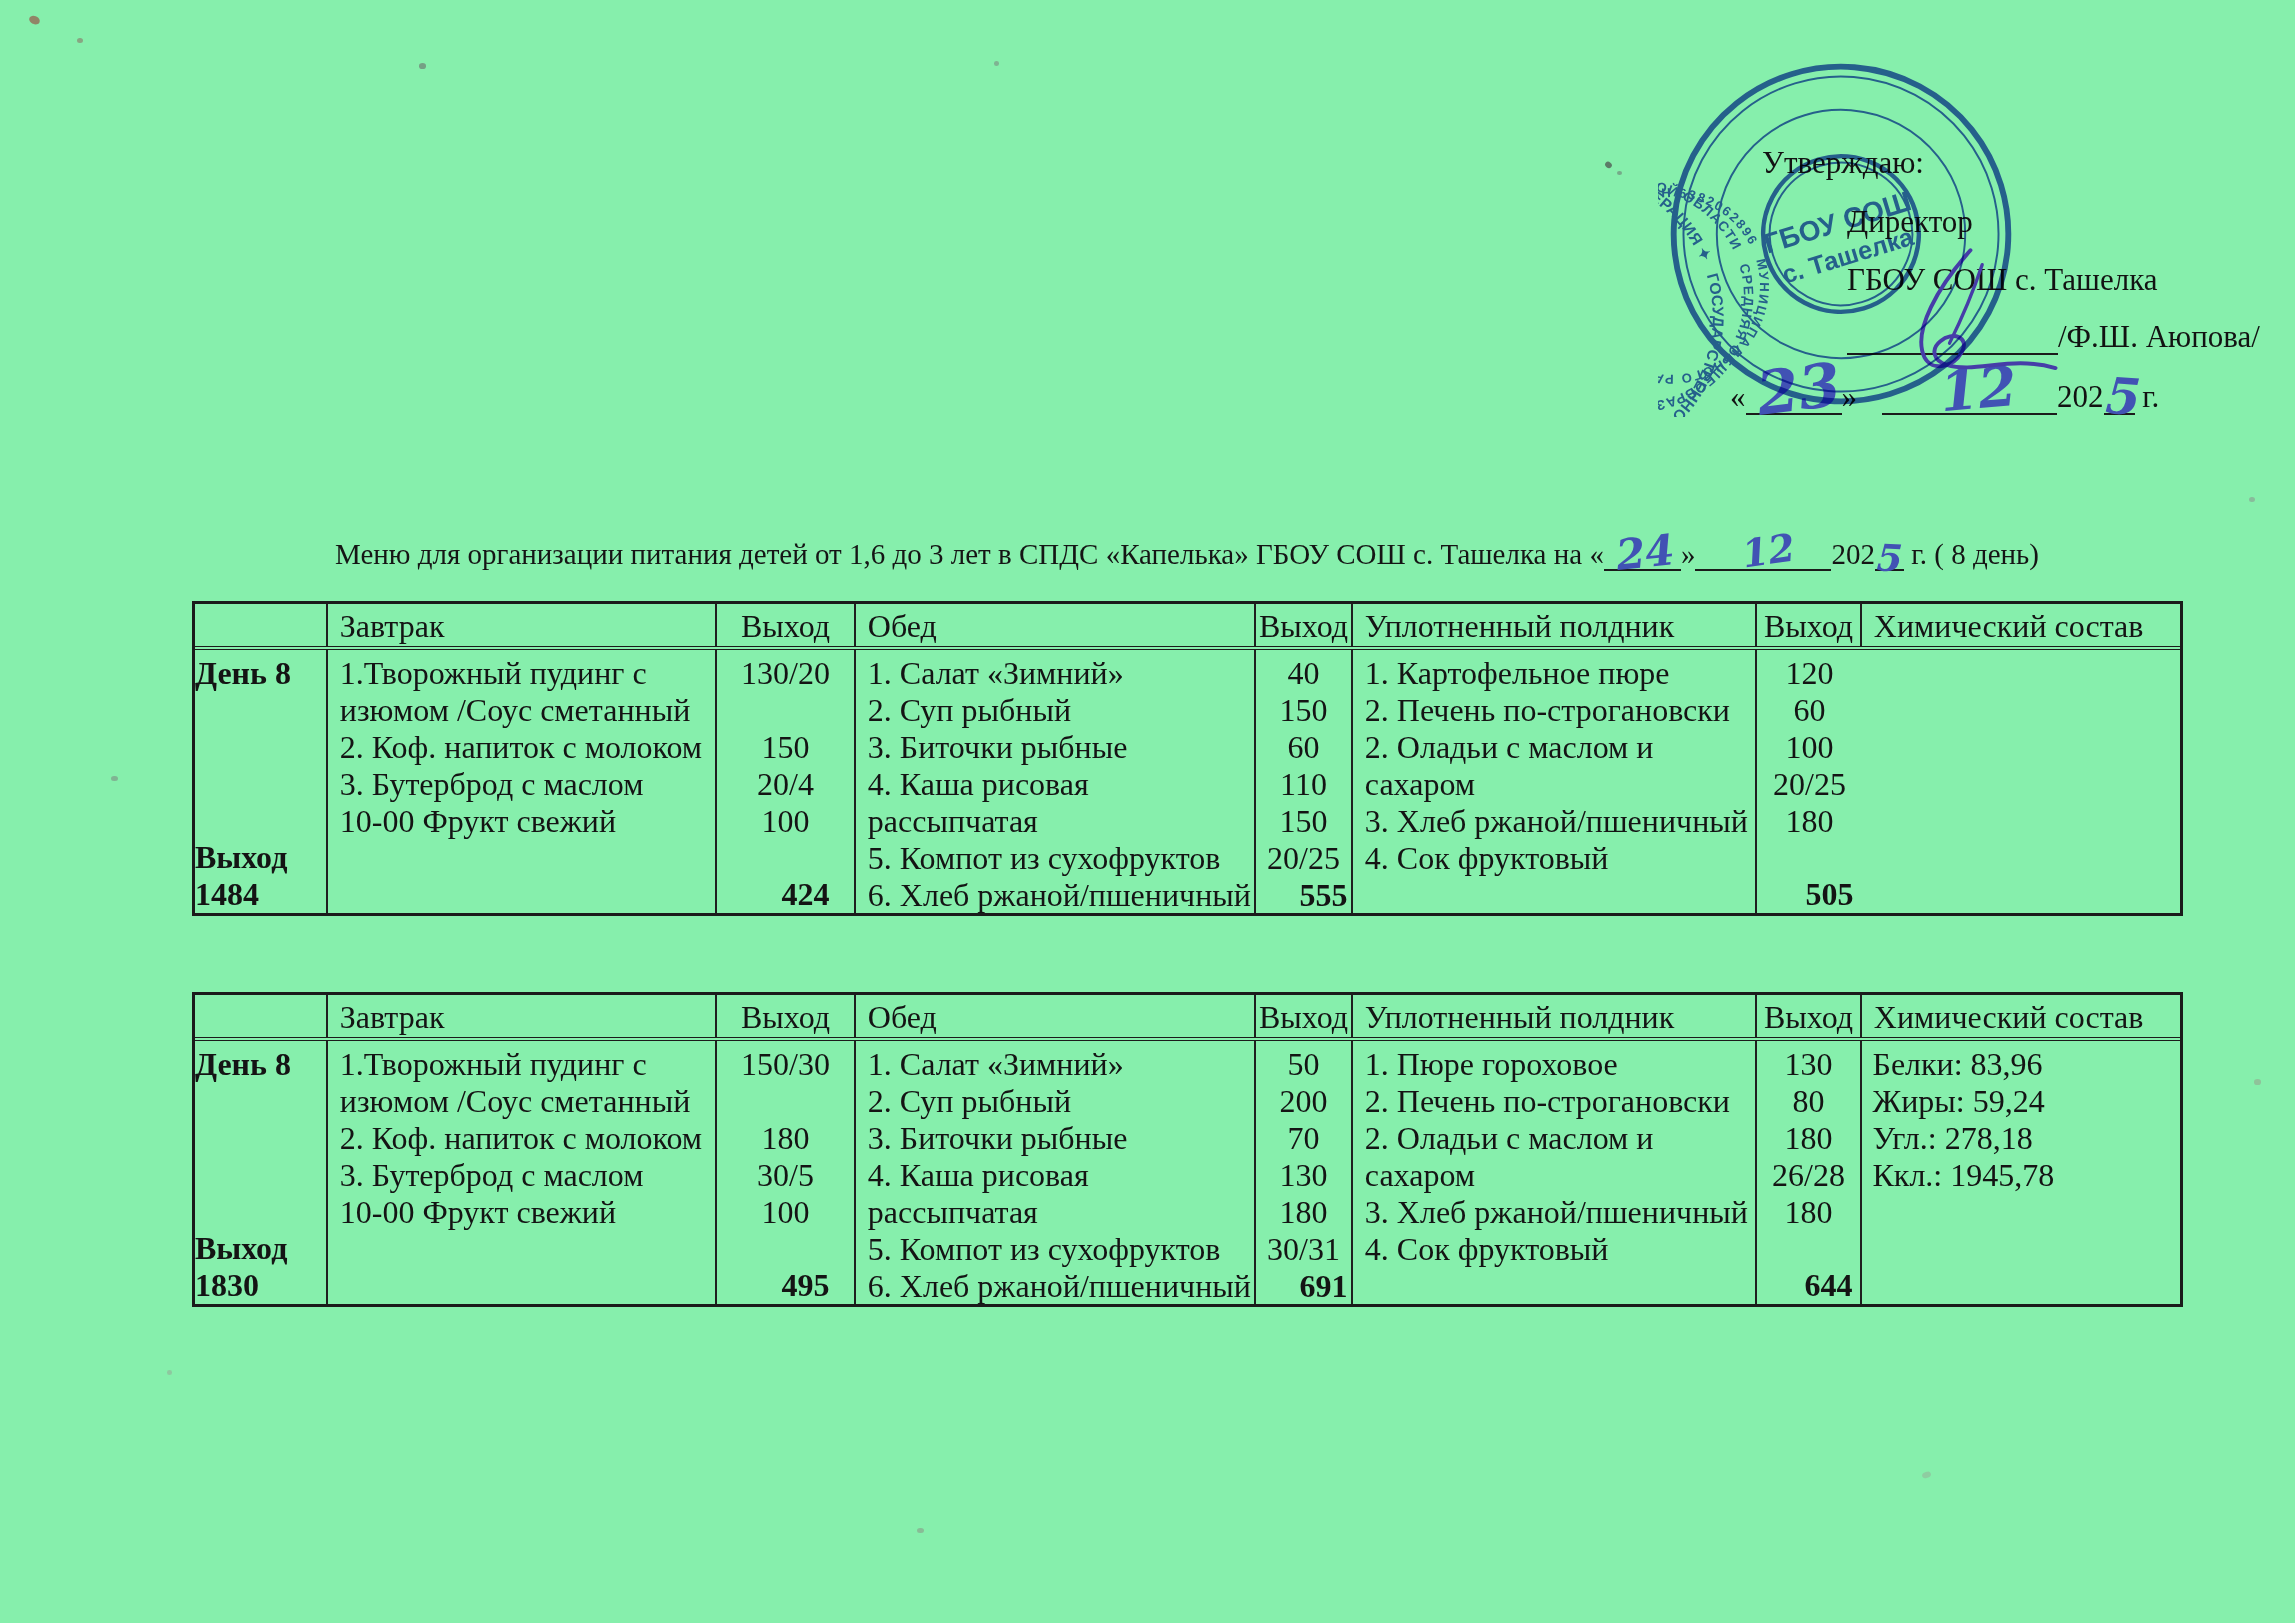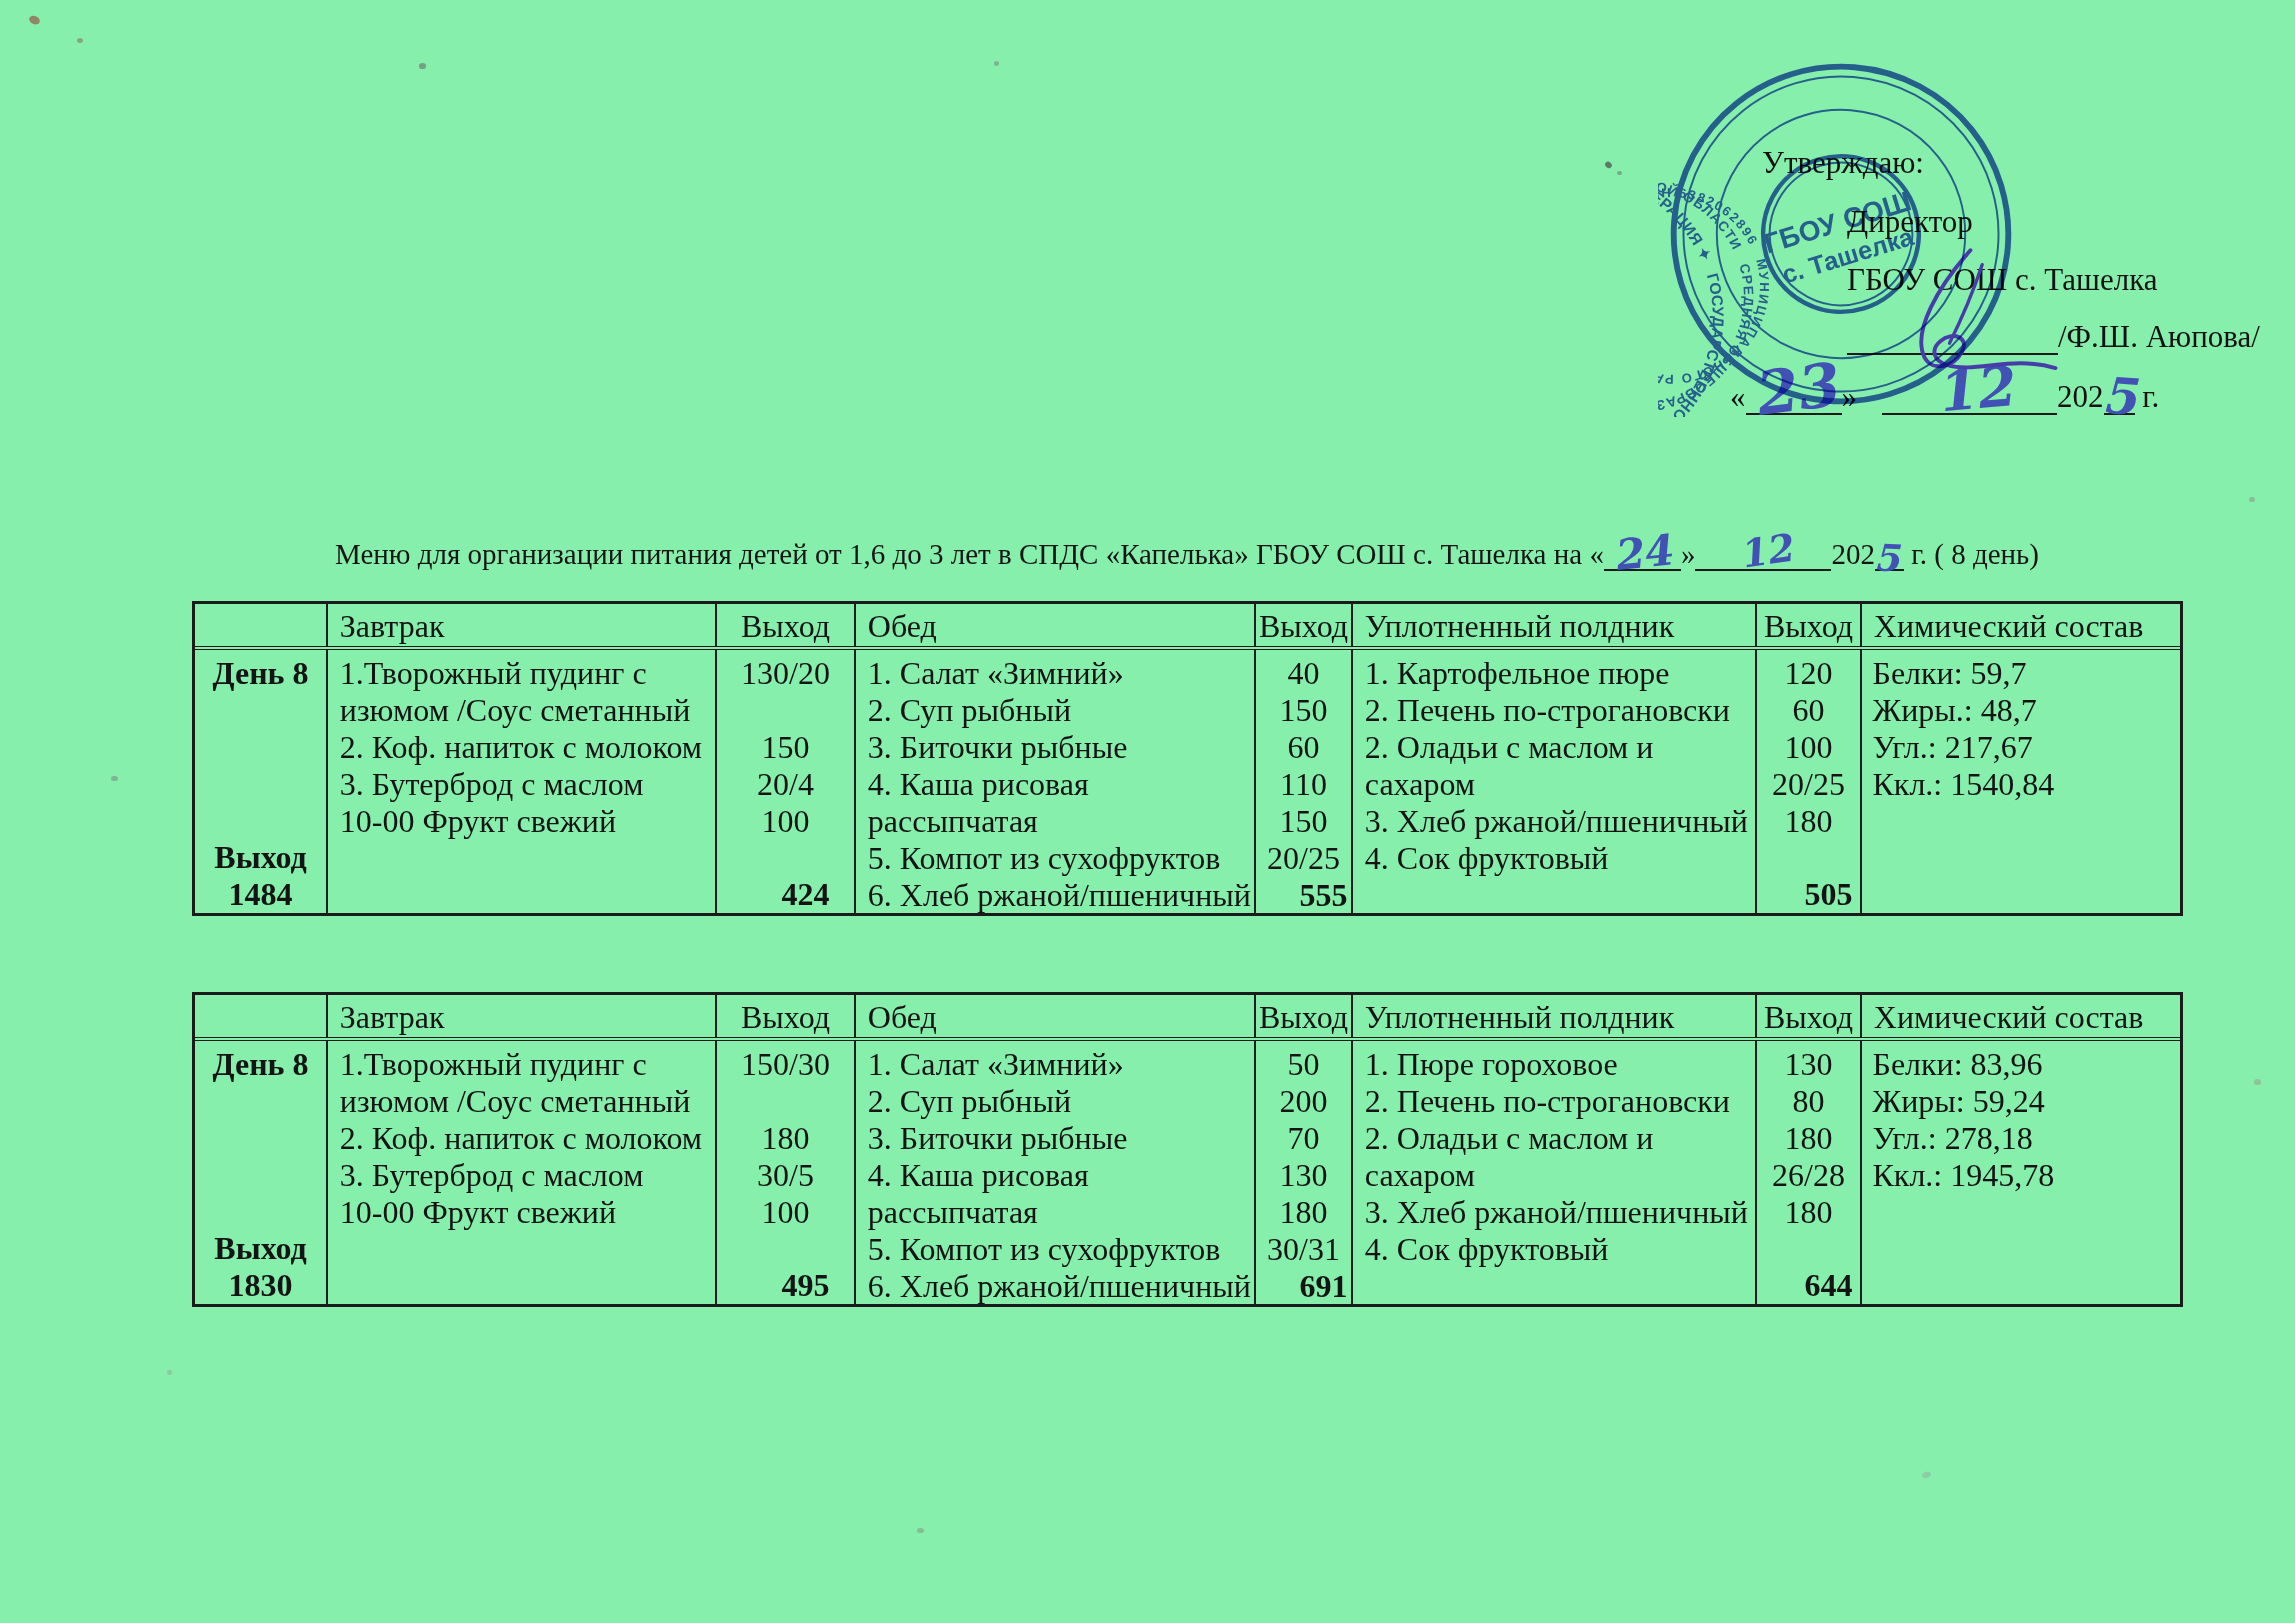--- a/index.html
+++ b/index.html
@@ -21,21 +21,21 @@
   .thead{border-bottom:4.6px double #1b1b1b;}
   .td{border-right:2.6px solid #1f1f1f;font-size:32px;line-height:37px;overflow:hidden;}
   .td:last-child{border-right:none;}
   .th{padding:3.9px 0 0 11.8px;}
   .th-center{padding-left:0;text-align:center;}
   .lines{white-space:pre-line;padding:5.2px 0 0 11.8px;}
   .nums{white-space:pre-line;padding:5.2px 0 0 0;text-align:center;}
   .numcell{display:flex;flex-direction:column;}
   .numcell .top6{height:225px;}
   .total{text-align:center;font-weight:bold;padding-left:40px;}
-  .daycell{display:flex;flex-direction:column;text-align:center;font-weight:bold;}
+  .daycell{display:flex;flex-direction:column;font-weight:bold;}
   .daycell .d1{height:187px;padding-top:5.2px;}
   .chem{white-space:pre-line;padding:5.2px 0 0 10.5px;}
   
   .stamp{position:absolute;mix-blend-mode:multiply;opacity:.88;}
   
   .speck{position:absolute;border-radius:50%;}
 </style>
 </head>
 <body>
 
@@ -142,24 +142,20 @@
 3. Хлеб ржаной/пшеничный
 4. Сок фруктовый</div>
       <div class="td numcell">
         <div class="nums top6">120
 60
 100
 20/25
 180</div>
         <div class="total">505</div>
       </div>
-      <div class="td chem">Белки: 59,7
-Жиры.: 48,7
-Угл.: 217,67
-Ккл.: 1540,84</div>
     </div>
   </div>
 
 
   <div class="menu-table" style="top:992px;">
     <div class="tr thead" style="height:42px;">
       <div class="td th"></div>
       <div class="td th">Завтрак</div>
       <div class="td th th-center">Выход</div>
       <div class="td th">Обед</div>

